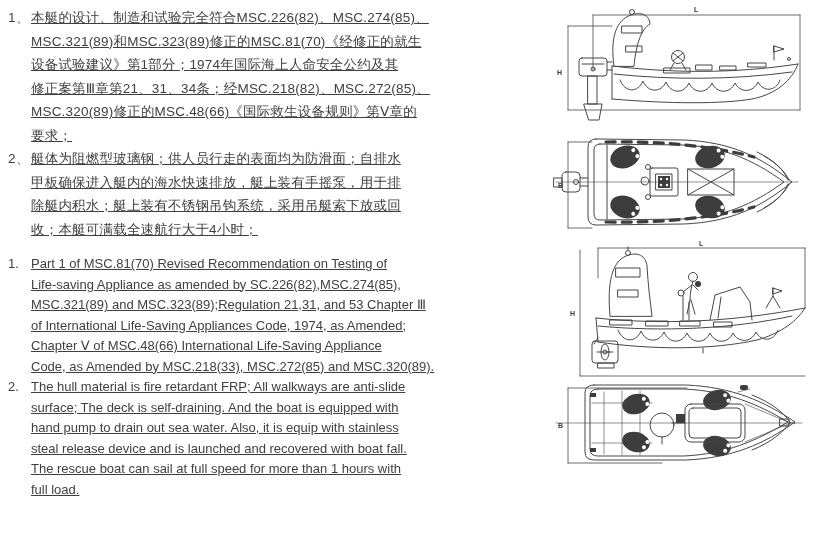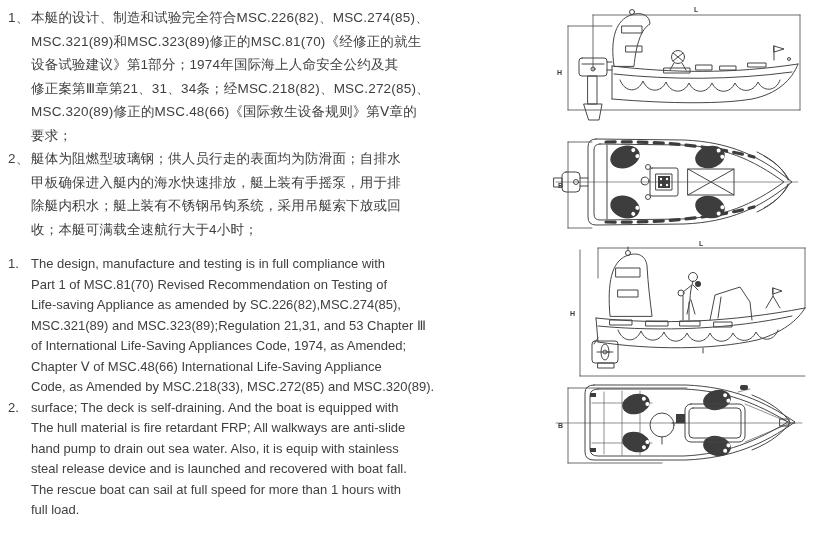--- a/index.html
+++ b/index.html
@@ -9,21 +9,21 @@
     color:#3f3f3f;overflow:hidden;
   }
   .page{position:relative;width:830px;height:533px;background:#fff;}
   .text-col{position:absolute;left:8px;top:6px;width:448px;overflow:hidden;}
   .sec-en{margin-top:13px;}
   .item{display:flex;align-items:flex-start;}
   .marker{flex:0 0 23px;}
   .lines{flex:1 1 auto;}
   .cn{font-size:13.5px;line-height:23.5px;letter-spacing:0.2px;}
   .en{font-size:13px;line-height:20.5px;}
-  .lines .tline{white-space:pre;}
+  .lines .tline{white-space:pre;text-decoration:underline;}
   .draw-col{position:absolute;left:552px;top:0;width:278px;height:533px;}
   svg.fig{position:absolute;left:0;}
   .fig *{stroke:#474747;stroke-width:1;fill:none;stroke-linecap:round;stroke-linejoin:round;}
   .fig text{stroke:none;fill:#3a3a3a;font:bold 7px "Liberation Sans",sans-serif;}
   .fig .fill{fill:#3d3d3d;stroke:none;}
   .fig .dotw{fill:#ffffff;stroke:none;}
   .fig .thick{stroke-width:3.2;stroke-dasharray:9 7;stroke:#3d3d3d;}
   .fig .thin{stroke-width:0.6;}
   .fig .dim{stroke-width:0.8;}
 </style>
@@ -54,34 +54,33 @@
             <div class="tline">除艇内积水；艇上装有不锈钢吊钩系统，采用吊艇索下放或回</div>
             <div class="tline">收；本艇可满载全速航行大于4小时；</div>
           </div>
       </div>
     </section>
 
     <section class="sec-en">
       <div class="item en">
         <span class="marker">1.</span>
         <div class="lines">
-            <div class="tline">The design, manufacture and testing is in full compliance with</div>
             <div class="tline">Part 1 of MSC.81(70) Revised Recommendation on Testing of</div>
             <div class="tline">Life-saving Appliance as amended by SC.226(82),MSC.274(85),</div>
             <div class="tline">MSC.321(89) and MSC.323(89);Regulation 21,31, and 53 Chapter Ⅲ</div>
             <div class="tline">of International Life-Saving Appliances Code, 1974, as Amended;</div>
             <div class="tline">Chapter Ⅴ of MSC.48(66) International Life-Saving Appliance</div>
             <div class="tline">Code, as Amended by MSC.218(33), MSC.272(85) and MSC.320(89).</div>
           </div>
       </div>
       <div class="item en">
         <span class="marker">2.</span>
         <div class="lines">
+            <div class="tline">The hull material is fire retardant FRP; All walkways are anti-slide</div>
             <div class="tline">surface; The deck is self-draining. And the boat is equipped with</div>
-            <div class="tline">The hull material is fire retardant FRP; All walkways are anti-slide</div>
             <div class="tline">hand pump to drain out sea water. Also, it is equip with stainless</div>
             <div class="tline">steal release device and is launched and recovered with boat fall.</div>
             <div class="tline">The rescue boat can sail at full speed for more than 1 hours with</div>
             <div class="tline">full load.</div>
           </div>
       </div>
     </section>
 
   </div>
 

